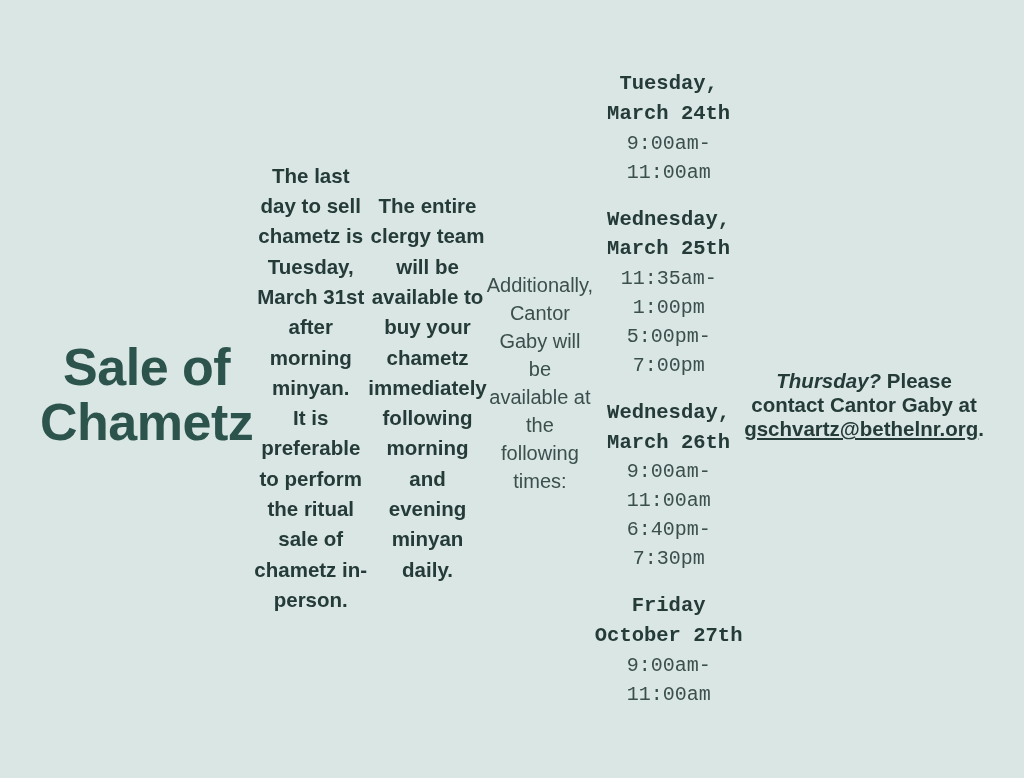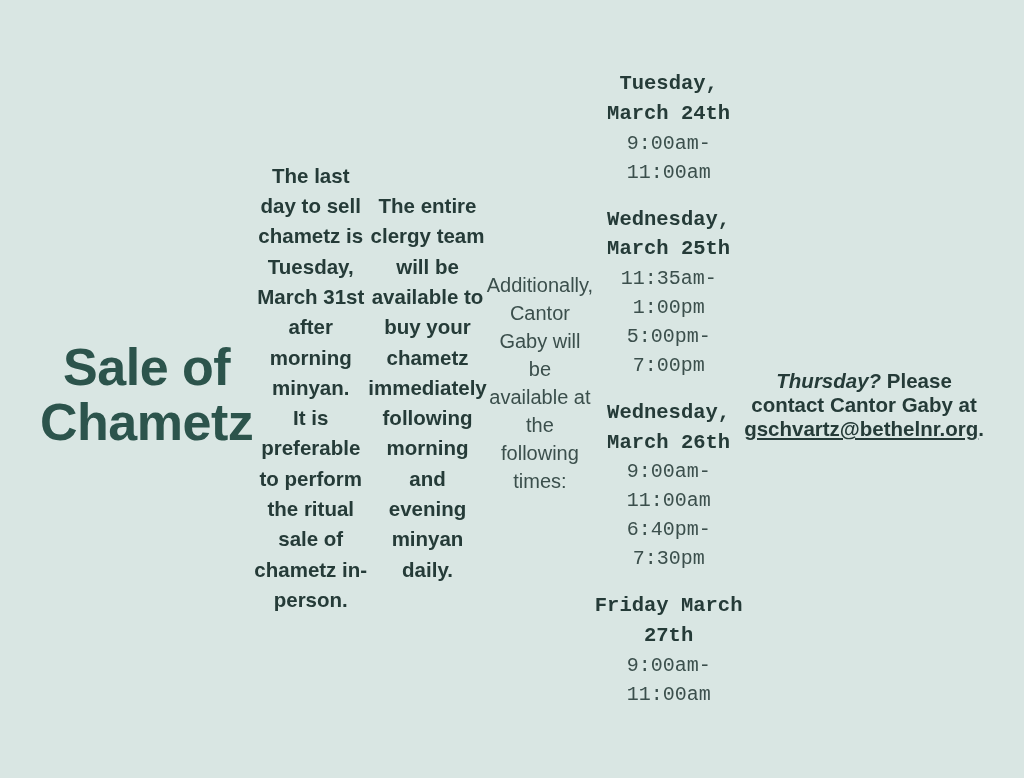--- a/index.html
+++ b/index.html
@@ -127,21 +127,21 @@
       <div class="sched-time">5:00pm-7:00pm</div>
     </div>
 
     <div class="sched-block">
       <div class="sched-day">Wednesday, March 26th</div>
       <div class="sched-time">9:00am-11:00am</div>
       <div class="sched-time">6:40pm-7:30pm</div>
     </div>
 
     <div class="sched-block">
-      <div class="sched-day">Friday March 27th</div>
+      <div class="sched-day">Friday October 27th</div>
       <div class="sched-time">9:00am-11:00am</div>
     </div>
 
   </div>
 
   <div class="footer">
     <em>Thursday?</em><span> Please contact Cantor Gaby at </span><a class="email" href="#">gschvartz@bethelnr.org</a><span>.</span>
   </div>
 
 </div>

